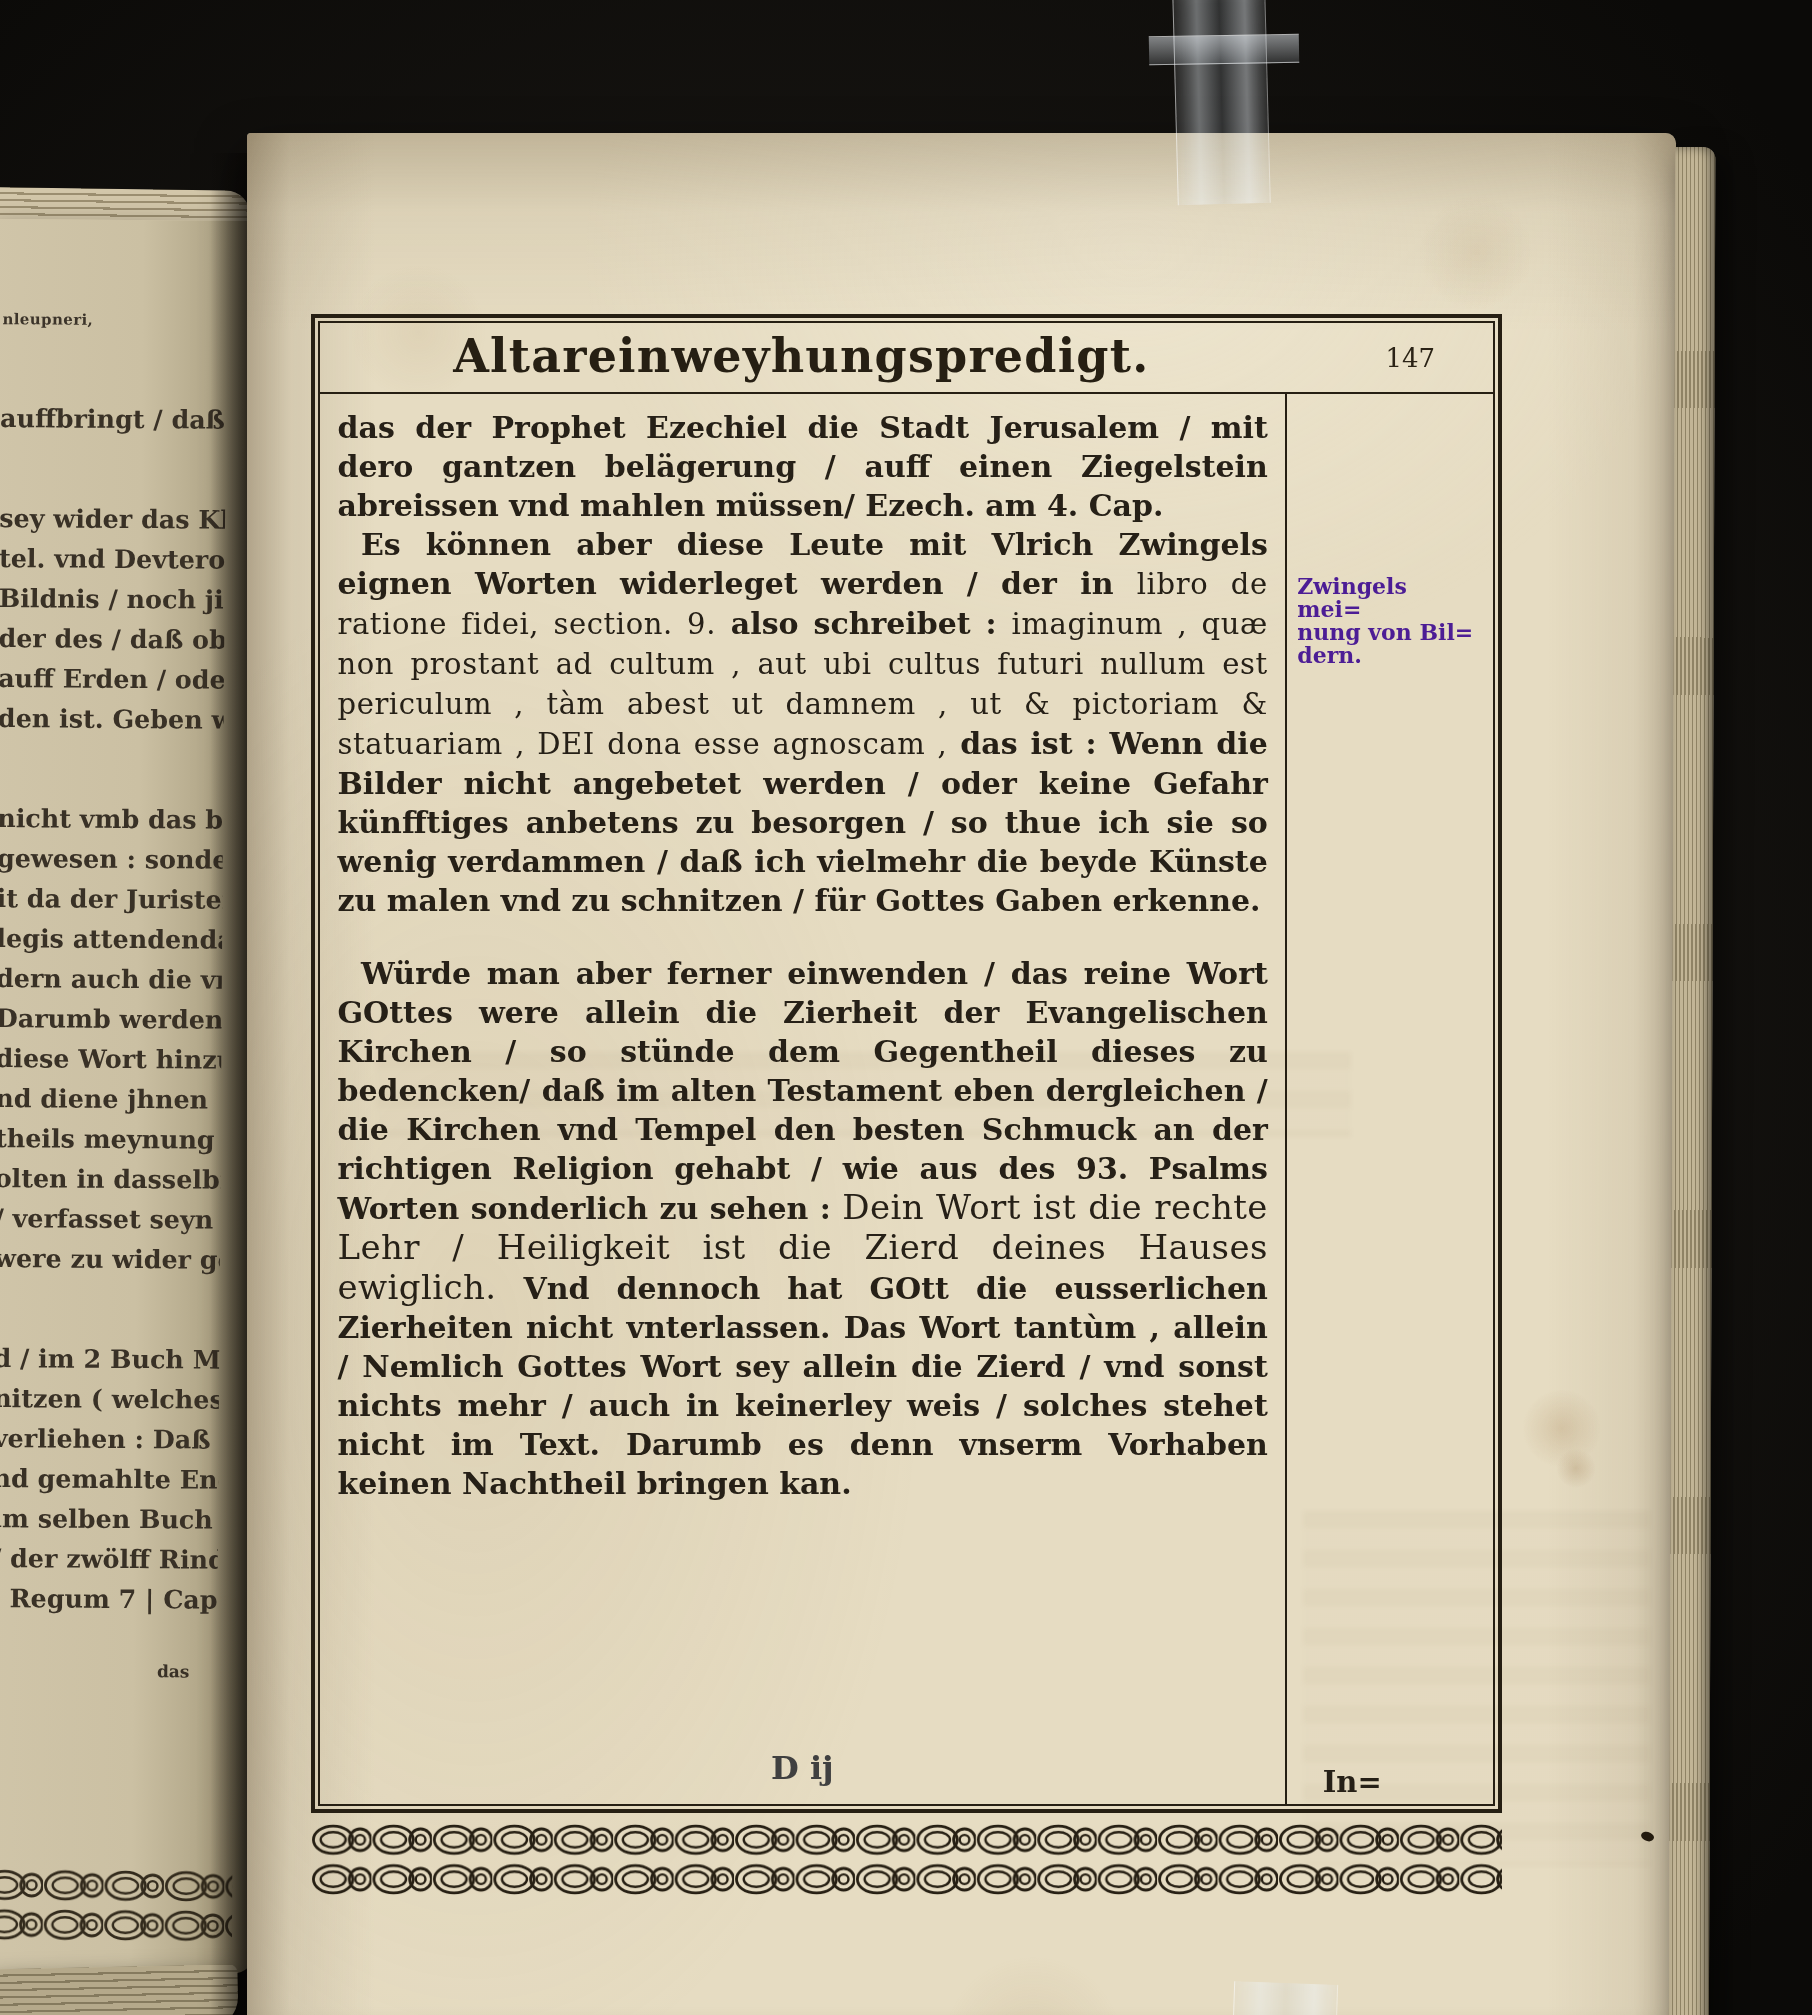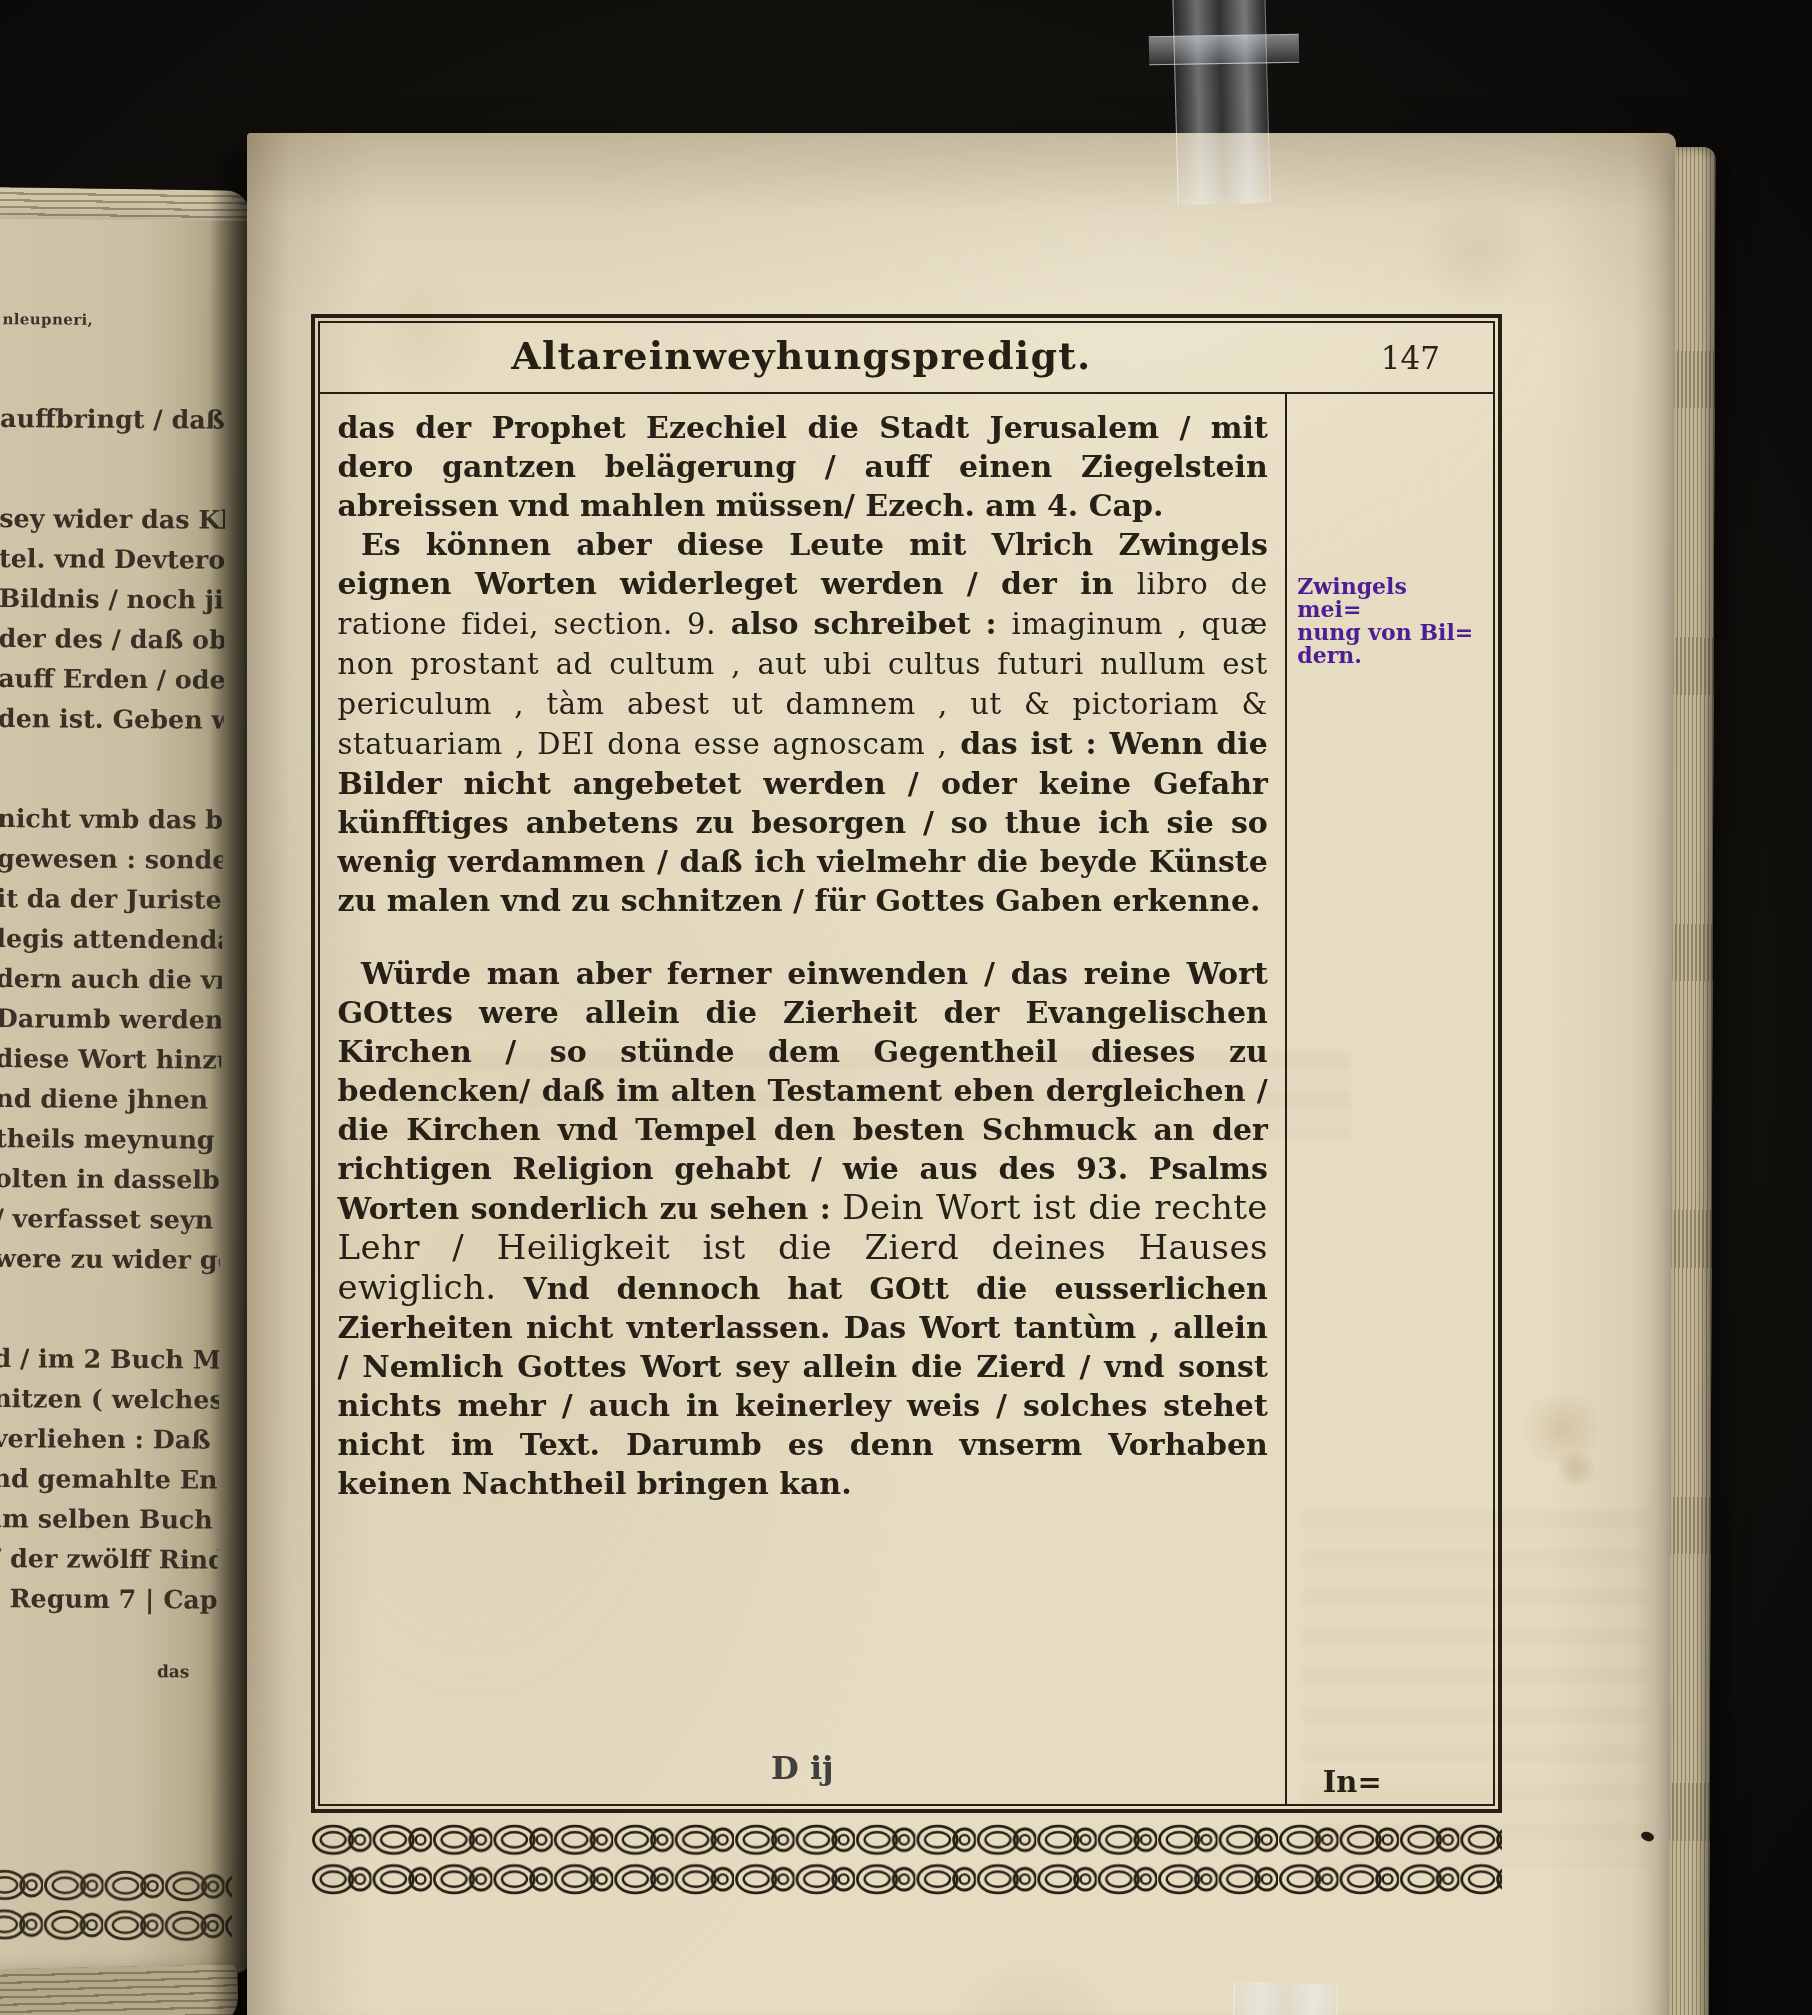--- a/index.html
+++ b/index.html
@@ -85,25 +85,25 @@
   .frame-outer {
     position:absolute; left:64px; top:181px; width:1191px; height:1499px;
     border:4.4px solid #261f13; box-sizing:border-box;
   }
   .frame-inner {
     position:absolute; inset:2.8px; border:2px solid #261f13;
   }
   .page-header { position:absolute; left:0; top:0; right:0; height:69px; border-bottom:2px solid #261f13; }
   .header-title {
     position:absolute; left:0; top:9.7px; width:963px; text-align:center;
-    font-size:38px; line-height:48px; font-weight:700; color:#261f13; letter-spacing:1.2px;
+    font-size:46px; line-height:48px; font-weight:700; color:#261f13; letter-spacing:1.2px;
   }
   .header-pageno {
     position:absolute; left:1032px; top:13.7px; width:117px; text-align:center;
-    font-size:31px; line-height:44px; font-weight:400; color:#2b2316;
+    font-size:26px; line-height:44px; font-weight:400; color:#2b2316;
   }
   .content-cols { position:absolute; left:0; right:0; top:71px; bottom:0; display:flex; }
   .text-col { width:965px; box-sizing:border-box; padding:14.5px 17px 56px 17.7px; position:relative; }
   .col-rule { width:2px; background:#261f13; }
   .margin-col { flex:1; position:relative; }
   .body-text {
     color:#262017; font-size:30px; line-height:39px; font-weight:700;
     text-align:justify; letter-spacing:0px;
   }
   .para { margin:0; }

